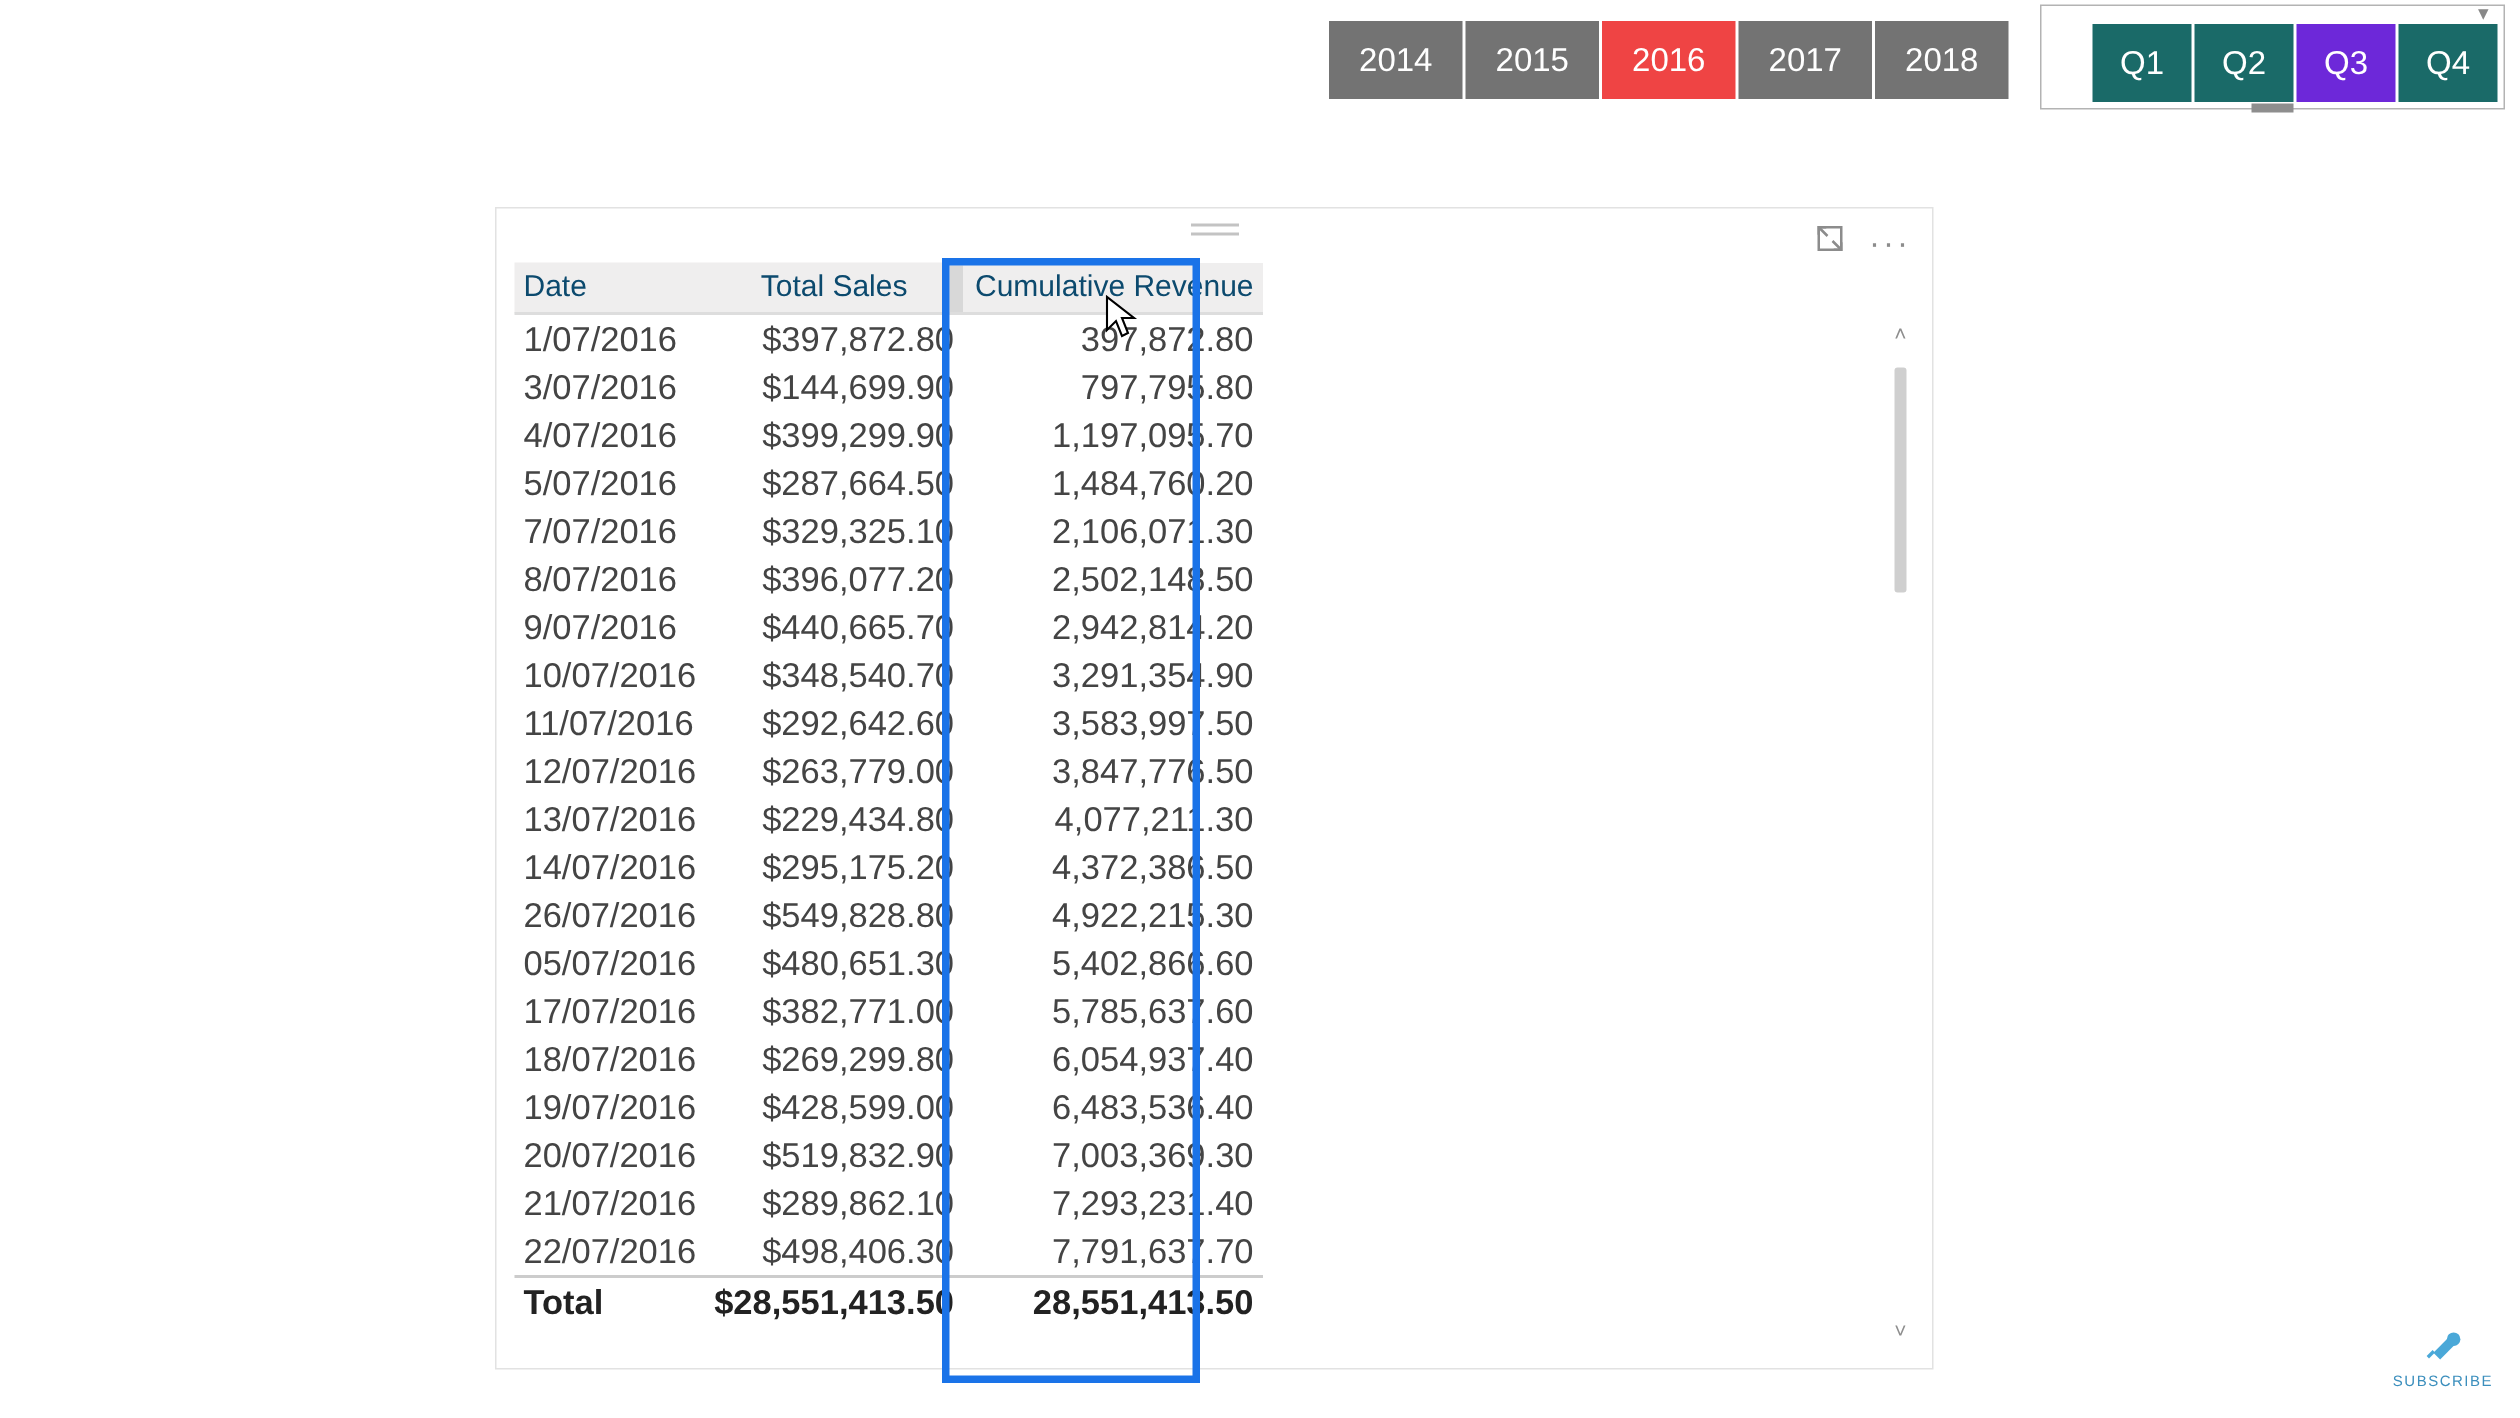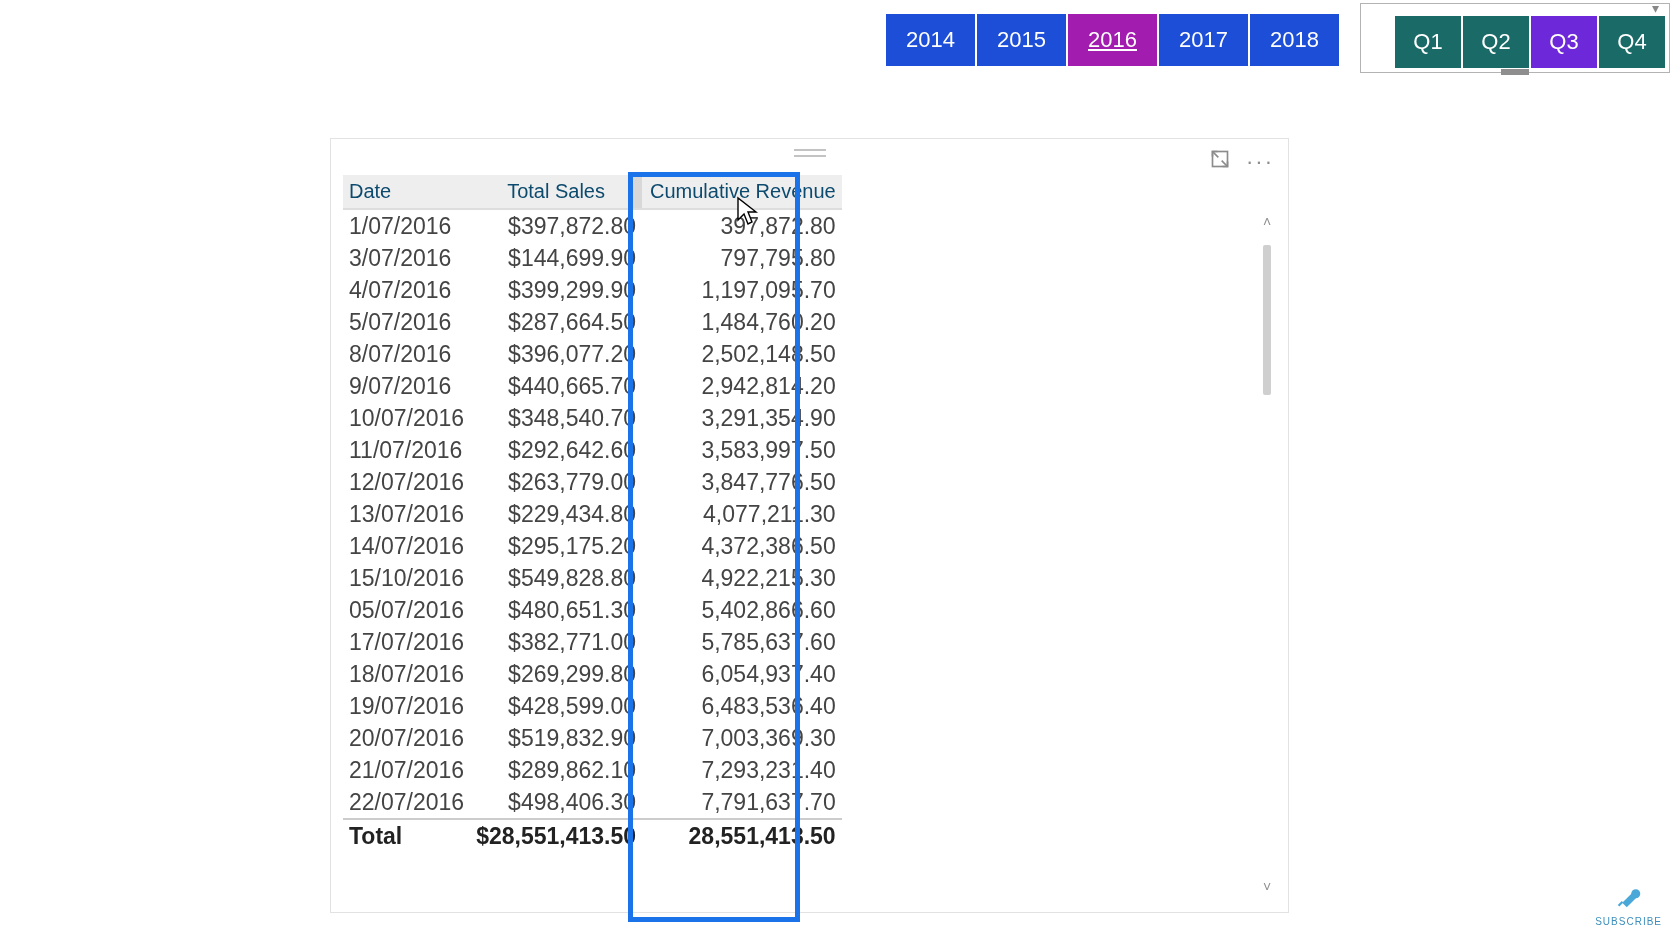--- a/index.html
+++ b/index.html
@@ -17,31 +17,30 @@
   .year-slicer {
     position: absolute;
     top: 14px;
     left: 886px;
     display: flex;
     gap: 2px;
   }
   .year-btn {
     width: 89px;
     height: 52px;
-    background: #1d4ed8;
+    background: #737373;
     color: #fff;
     font-size: 22px;
     display: flex;
     align-items: center;
     justify-content: center;
     cursor: pointer;
   }
   .year-btn.selected {
-    background: #a21caf;
-    text-decoration: underline;
+    background: #ef4444;
   }
 
   
   .quarter-slicer {
     position: absolute;
     top: 3px;
     left: 1360px;
     width: 310px;
     height: 70px;
     border: 1px solid #b3b3b3;
@@ -312,20 +311,25 @@
               <td>4/07/2016</td>
               <td class="col-sales">$399,299.90</td>
               <td class="col-cum">1,197,095.70</td>
             </tr>
             <tr>
               <td>5/07/2016</td>
               <td class="col-sales">$287,664.50</td>
               <td class="col-cum">1,484,760.20</td>
             </tr>
             <tr>
+              <td>7/07/2016</td>
+              <td class="col-sales">$329,325.10</td>
+              <td class="col-cum">2,106,071.30</td>
+            </tr>
+            <tr>
               <td>8/07/2016</td>
               <td class="col-sales">$396,077.20</td>
               <td class="col-cum">2,502,148.50</td>
             </tr>
             <tr>
               <td>9/07/2016</td>
               <td class="col-sales">$440,665.70</td>
               <td class="col-cum">2,942,814.20</td>
             </tr>
             <tr>
@@ -347,21 +351,21 @@
               <td>13/07/2016</td>
               <td class="col-sales">$229,434.80</td>
               <td class="col-cum">4,077,211.30</td>
             </tr>
             <tr>
               <td>14/07/2016</td>
               <td class="col-sales">$295,175.20</td>
               <td class="col-cum">4,372,386.50</td>
             </tr>
             <tr>
-              <td>15/10/2016</td>
+              <td>26/07/2016</td>
               <td class="col-sales">$549,828.80</td>
               <td class="col-cum">4,922,215.30</td>
             </tr>
             <tr>
               <td>05/07/2016</td>
               <td class="col-sales">$480,651.30</td>
               <td class="col-cum">5,402,866.60</td>
             </tr>
             <tr>
               <td>17/07/2016</td>

